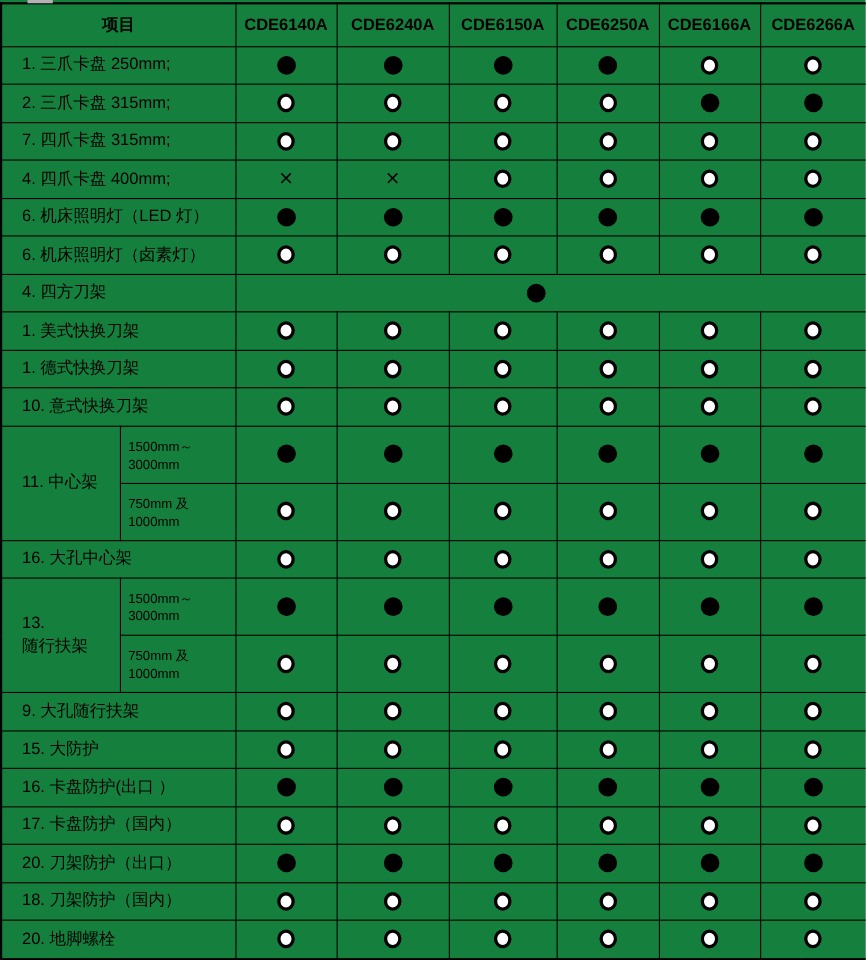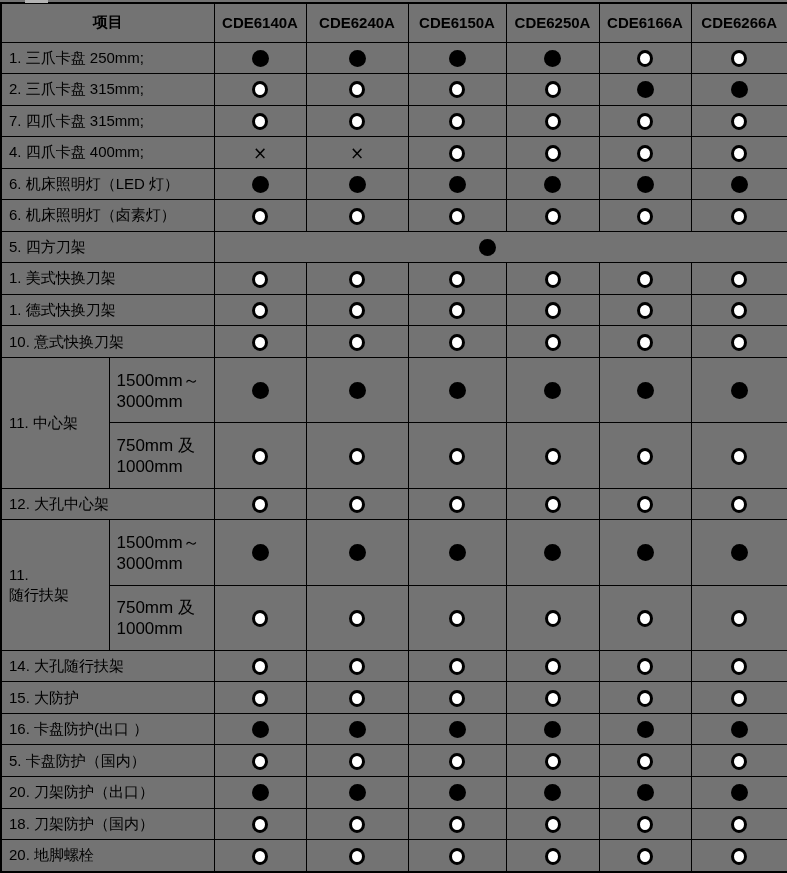--- a/index.html
+++ b/index.html
@@ -1,20 +1,20 @@
 <!DOCTYPE html>
 <html><head>
 <meta charset="utf-8">
 <style>
   html, body { margin: 0; padding: 0; background: #ffffff; }
   .page {
     position: relative;
     width: 787px;
     height: 873px;
-    background: #737373;
+    background: #15803d;
     font-family: "Liberation Sans", sans-serif;
     color: #000000;
   }
   .artifact {
     position: absolute;
     left: 25px; top: 0;
     width: 23px; height: 3px;
     background: #b3b3b3;
     z-index: 2;
   }
@@ -33,26 +33,26 @@
     font-weight: bold;
     font-size: 15px;
     text-align: center;
     vertical-align: middle;
     font-family: "Liberation Sans", sans-serif;
   }
   td.label {
     font-size: 15px;
     text-align: left;
     vertical-align: middle;
-    padding-left: 7px;
+    padding-left: 18px;
     white-space: pre-line;
     line-height: 1.35;
   }
   td.sublabel {
-    font-size: 17px;
+    font-size: 12px;
     text-align: left;
     vertical-align: middle;
     padding-left: 7px;
   }
   td.cell {
     text-align: center;
     vertical-align: middle;
   }
   td.cell.merged { padding-right: 26px; }
   .sym { display: inline-block; vertical-align: middle; }
@@ -141,21 +141,21 @@
         <tr>
           <td class="label" colspan="2">6. 机床照明灯（卤素灯）</td>
           <td class="cell"><span class="sym sym-H"></span></td>
           <td class="cell"><span class="sym sym-H"></span></td>
           <td class="cell"><span class="sym sym-H"></span></td>
           <td class="cell"><span class="sym sym-H"></span></td>
           <td class="cell"><span class="sym sym-H"></span></td>
           <td class="cell"><span class="sym sym-H"></span></td>
         </tr>
         <tr>
-          <td class="label" colspan="2">5. 四方刀架</td>
+          <td class="label" colspan="2">4. 四方刀架</td>
           <td class="cell merged" colspan="6"><span class="sym sym-F"></span></td>
         </tr>
         <tr>
           <td class="label" colspan="2">1. 美式快换刀架</td>
           <td class="cell"><span class="sym sym-H"></span></td>
           <td class="cell"><span class="sym sym-H"></span></td>
           <td class="cell"><span class="sym sym-H"></span></td>
           <td class="cell"><span class="sym sym-H"></span></td>
           <td class="cell"><span class="sym sym-H"></span></td>
           <td class="cell"><span class="sym sym-H"></span></td>
@@ -191,50 +191,50 @@
         <tr>
           <td class="sublabel">750mm 及 1000mm</td>
           <td class="cell"><span class="sym sym-H"></span></td>
           <td class="cell"><span class="sym sym-H"></span></td>
           <td class="cell"><span class="sym sym-H"></span></td>
           <td class="cell"><span class="sym sym-H"></span></td>
           <td class="cell"><span class="sym sym-H"></span></td>
           <td class="cell"><span class="sym sym-H"></span></td>
         </tr>
         <tr>
-          <td class="label" colspan="2">12. 大孔中心架</td>
-          <td class="cell"><span class="sym sym-H"></span></td>
-          <td class="cell"><span class="sym sym-H"></span></td>
-          <td class="cell"><span class="sym sym-H"></span></td>
-          <td class="cell"><span class="sym sym-H"></span></td>
-          <td class="cell"><span class="sym sym-H"></span></td>
-          <td class="cell"><span class="sym sym-H"></span></td>
-        </tr>
-        <tr>
-          <td class="label" rowspan="2">11.
+          <td class="label" colspan="2">16. 大孔中心架</td>
+          <td class="cell"><span class="sym sym-H"></span></td>
+          <td class="cell"><span class="sym sym-H"></span></td>
+          <td class="cell"><span class="sym sym-H"></span></td>
+          <td class="cell"><span class="sym sym-H"></span></td>
+          <td class="cell"><span class="sym sym-H"></span></td>
+          <td class="cell"><span class="sym sym-H"></span></td>
+        </tr>
+        <tr>
+          <td class="label" rowspan="2">13.
 随行扶架</td>
           <td class="sublabel">1500mm～3000mm</td>
           <td class="cell"><span class="sym sym-F"></span></td>
           <td class="cell"><span class="sym sym-F"></span></td>
           <td class="cell"><span class="sym sym-F"></span></td>
           <td class="cell"><span class="sym sym-F"></span></td>
           <td class="cell"><span class="sym sym-F"></span></td>
           <td class="cell"><span class="sym sym-F"></span></td>
         </tr>
         <tr>
           <td class="sublabel">750mm 及 1000mm</td>
           <td class="cell"><span class="sym sym-H"></span></td>
           <td class="cell"><span class="sym sym-H"></span></td>
           <td class="cell"><span class="sym sym-H"></span></td>
           <td class="cell"><span class="sym sym-H"></span></td>
           <td class="cell"><span class="sym sym-H"></span></td>
           <td class="cell"><span class="sym sym-H"></span></td>
         </tr>
         <tr>
-          <td class="label" colspan="2">14. 大孔随行扶架</td>
+          <td class="label" colspan="2">9. 大孔随行扶架</td>
           <td class="cell"><span class="sym sym-H"></span></td>
           <td class="cell"><span class="sym sym-H"></span></td>
           <td class="cell"><span class="sym sym-H"></span></td>
           <td class="cell"><span class="sym sym-H"></span></td>
           <td class="cell"><span class="sym sym-H"></span></td>
           <td class="cell"><span class="sym sym-H"></span></td>
         </tr>
         <tr>
           <td class="label" colspan="2">15. 大防护</td>
           <td class="cell"><span class="sym sym-H"></span></td>
@@ -247,21 +247,21 @@
         <tr>
           <td class="label" colspan="2">16. 卡盘防护(出口 ）</td>
           <td class="cell"><span class="sym sym-F"></span></td>
           <td class="cell"><span class="sym sym-F"></span></td>
           <td class="cell"><span class="sym sym-F"></span></td>
           <td class="cell"><span class="sym sym-F"></span></td>
           <td class="cell"><span class="sym sym-F"></span></td>
           <td class="cell"><span class="sym sym-F"></span></td>
         </tr>
         <tr>
-          <td class="label" colspan="2">5. 卡盘防护（国内）</td>
+          <td class="label" colspan="2">17. 卡盘防护（国内）</td>
           <td class="cell"><span class="sym sym-H"></span></td>
           <td class="cell"><span class="sym sym-H"></span></td>
           <td class="cell"><span class="sym sym-H"></span></td>
           <td class="cell"><span class="sym sym-H"></span></td>
           <td class="cell"><span class="sym sym-H"></span></td>
           <td class="cell"><span class="sym sym-H"></span></td>
         </tr>
         <tr>
           <td class="label" colspan="2">20. 刀架防护（出口）</td>
           <td class="cell"><span class="sym sym-F"></span></td>

